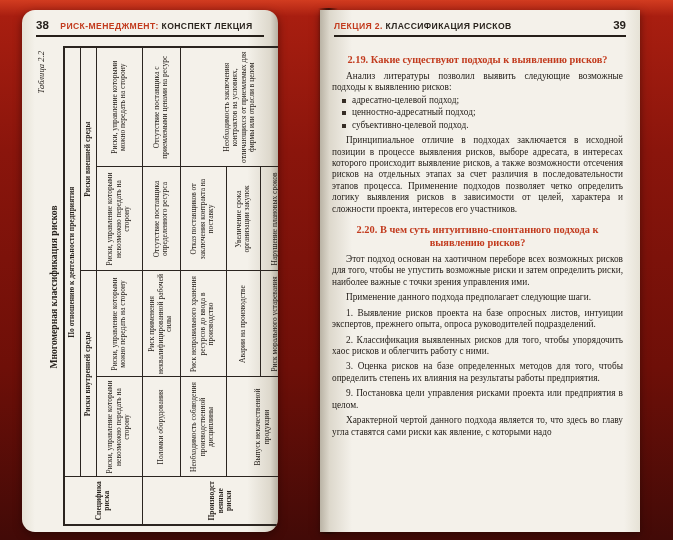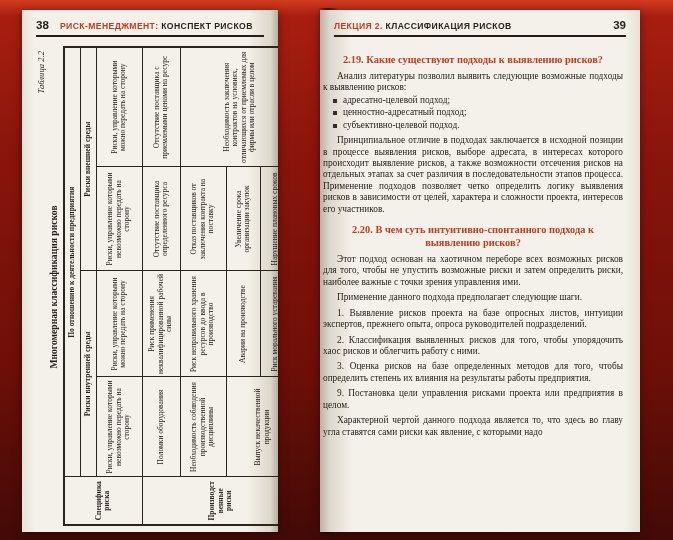--- a/index.html
+++ b/index.html
@@ -4,21 +4,21 @@
 <style>
   html,body{margin:0;padding:0;}
   .stage{
     position:relative;width:673px;height:540px;overflow:hidden;
     background:linear-gradient(180deg,#d23c20 0%,#a81e10 3%,#8a150c 28%,#6e0f08 68%,#420a07 100%);
     font-family:"Liberation Serif",serif;color:#26211c;
   }
   .page{position:absolute;top:10px;height:522px;overflow:hidden;
     box-shadow:0 3px 8px rgba(30,5,2,.55);}
   .page-left{left:22px;width:256px;
-    background:linear-gradient(90deg,#e6e2d6 0%,#f4f1ea 5%,#f4f1ea 88%,#ddd8cc 97%,#b7b0a2 100%);}
+    background:linear-gradient(90deg,#e6e2d6 0%,#f4f1ea 5%,#f4f1ea 88%,#ddd8cc 97%,#b7b0a2 100%);border-radius:13px;}
   .page-right{left:320px;width:320px;
     background:linear-gradient(270deg,#e6e2d6 0%,#f4f1ea 5%,#f4f1ea 90%,#ddd8cc 97%,#bab3a5 100%);}
   .gutter{position:absolute;left:318px;top:8px;width:20px;height:526px;
     background:linear-gradient(90deg,rgba(45,15,8,0),rgba(40,12,6,.70) 40%,rgba(35,10,5,.80) 55%,rgba(45,15,8,0));}
 
   .rh{display:flex;align-items:baseline;padding:9px 14px 3px 14px;
       font-family:"Liberation Sans",sans-serif;}
   .pagenum{font-weight:bold;font-size:11.5px;}
   .rh-title{flex:1;font-weight:bold;font-size:8.6px;letter-spacing:.4px;}
   .rh-title.centered{text-align:center;}
@@ -35,37 +35,37 @@
     border:2px solid #2b2520;}
   table.risk td{border:1px solid #2b2520;font-size:7.5px;line-height:1.13;
     text-align:center;vertical-align:middle;padding:1px 2px;overflow:hidden;}
   td.hc{font-weight:bold;font-size:7.7px;}
   td.hc2{font-size:7.3px;}
   td.rowlabel{font-weight:bold;overflow-wrap:anywhere;}
   tr.hr1{height:16px;}tr.hr2{height:16px;}tr.hr3{height:46px;}
   tr.r4{height:38px;}tr.r5{height:46px;}tr.r6{height:34px;}tr.r7{height:40px;}
 
   
-  .content{padding:8px 17px 0 3px;font-size:9.3px;line-height:1.23;text-align:justify;}
+  .content{padding:8px 17px 0 12px;font-size:9.3px;line-height:1.23;text-align:justify;}
   .section-h{color:var(--accent,#c23b1e);font-weight:bold;font-size:10.4px;line-height:1.25;
     text-align:center;margin:8px 6px 5px 6px;}
   .content p{margin:4px 0 1px 0;text-indent:14px;}
   .bullet{display:flex;margin:0 0 1px 10px;text-indent:0;text-align:left;}
   .sq{flex:none;width:4px;height:4px;background:#352c24;margin:4px 6px 0 0;}
 </style>
 </head>
 <body>
 
 <div class="stage">
 
   <div class="page page-left">
     <div class="rh">
       <span class="pagenum">38</span>
       <span class="rh-title centered">
-        <span class="rh-accent">РИСК-МЕНЕДЖМЕНТ:</span><span class="rh-rest"> КОНСПЕКТ РИСКОВ</span>
+        <span class="rh-accent">РИСК-МЕНЕДЖМЕНТ:</span><span class="rh-rest"> КОНСПЕКТ ЛЕКЦИЯ</span>
       </span>
     </div>
     <div class="rule"></div>
 
     <div class="rotor">
       <div class="t-caption">Таблица 2.2</div>
       <div class="t-title">Многомерная классификация рисков</div>
 
       <table class="risk">
         <colgroup>

